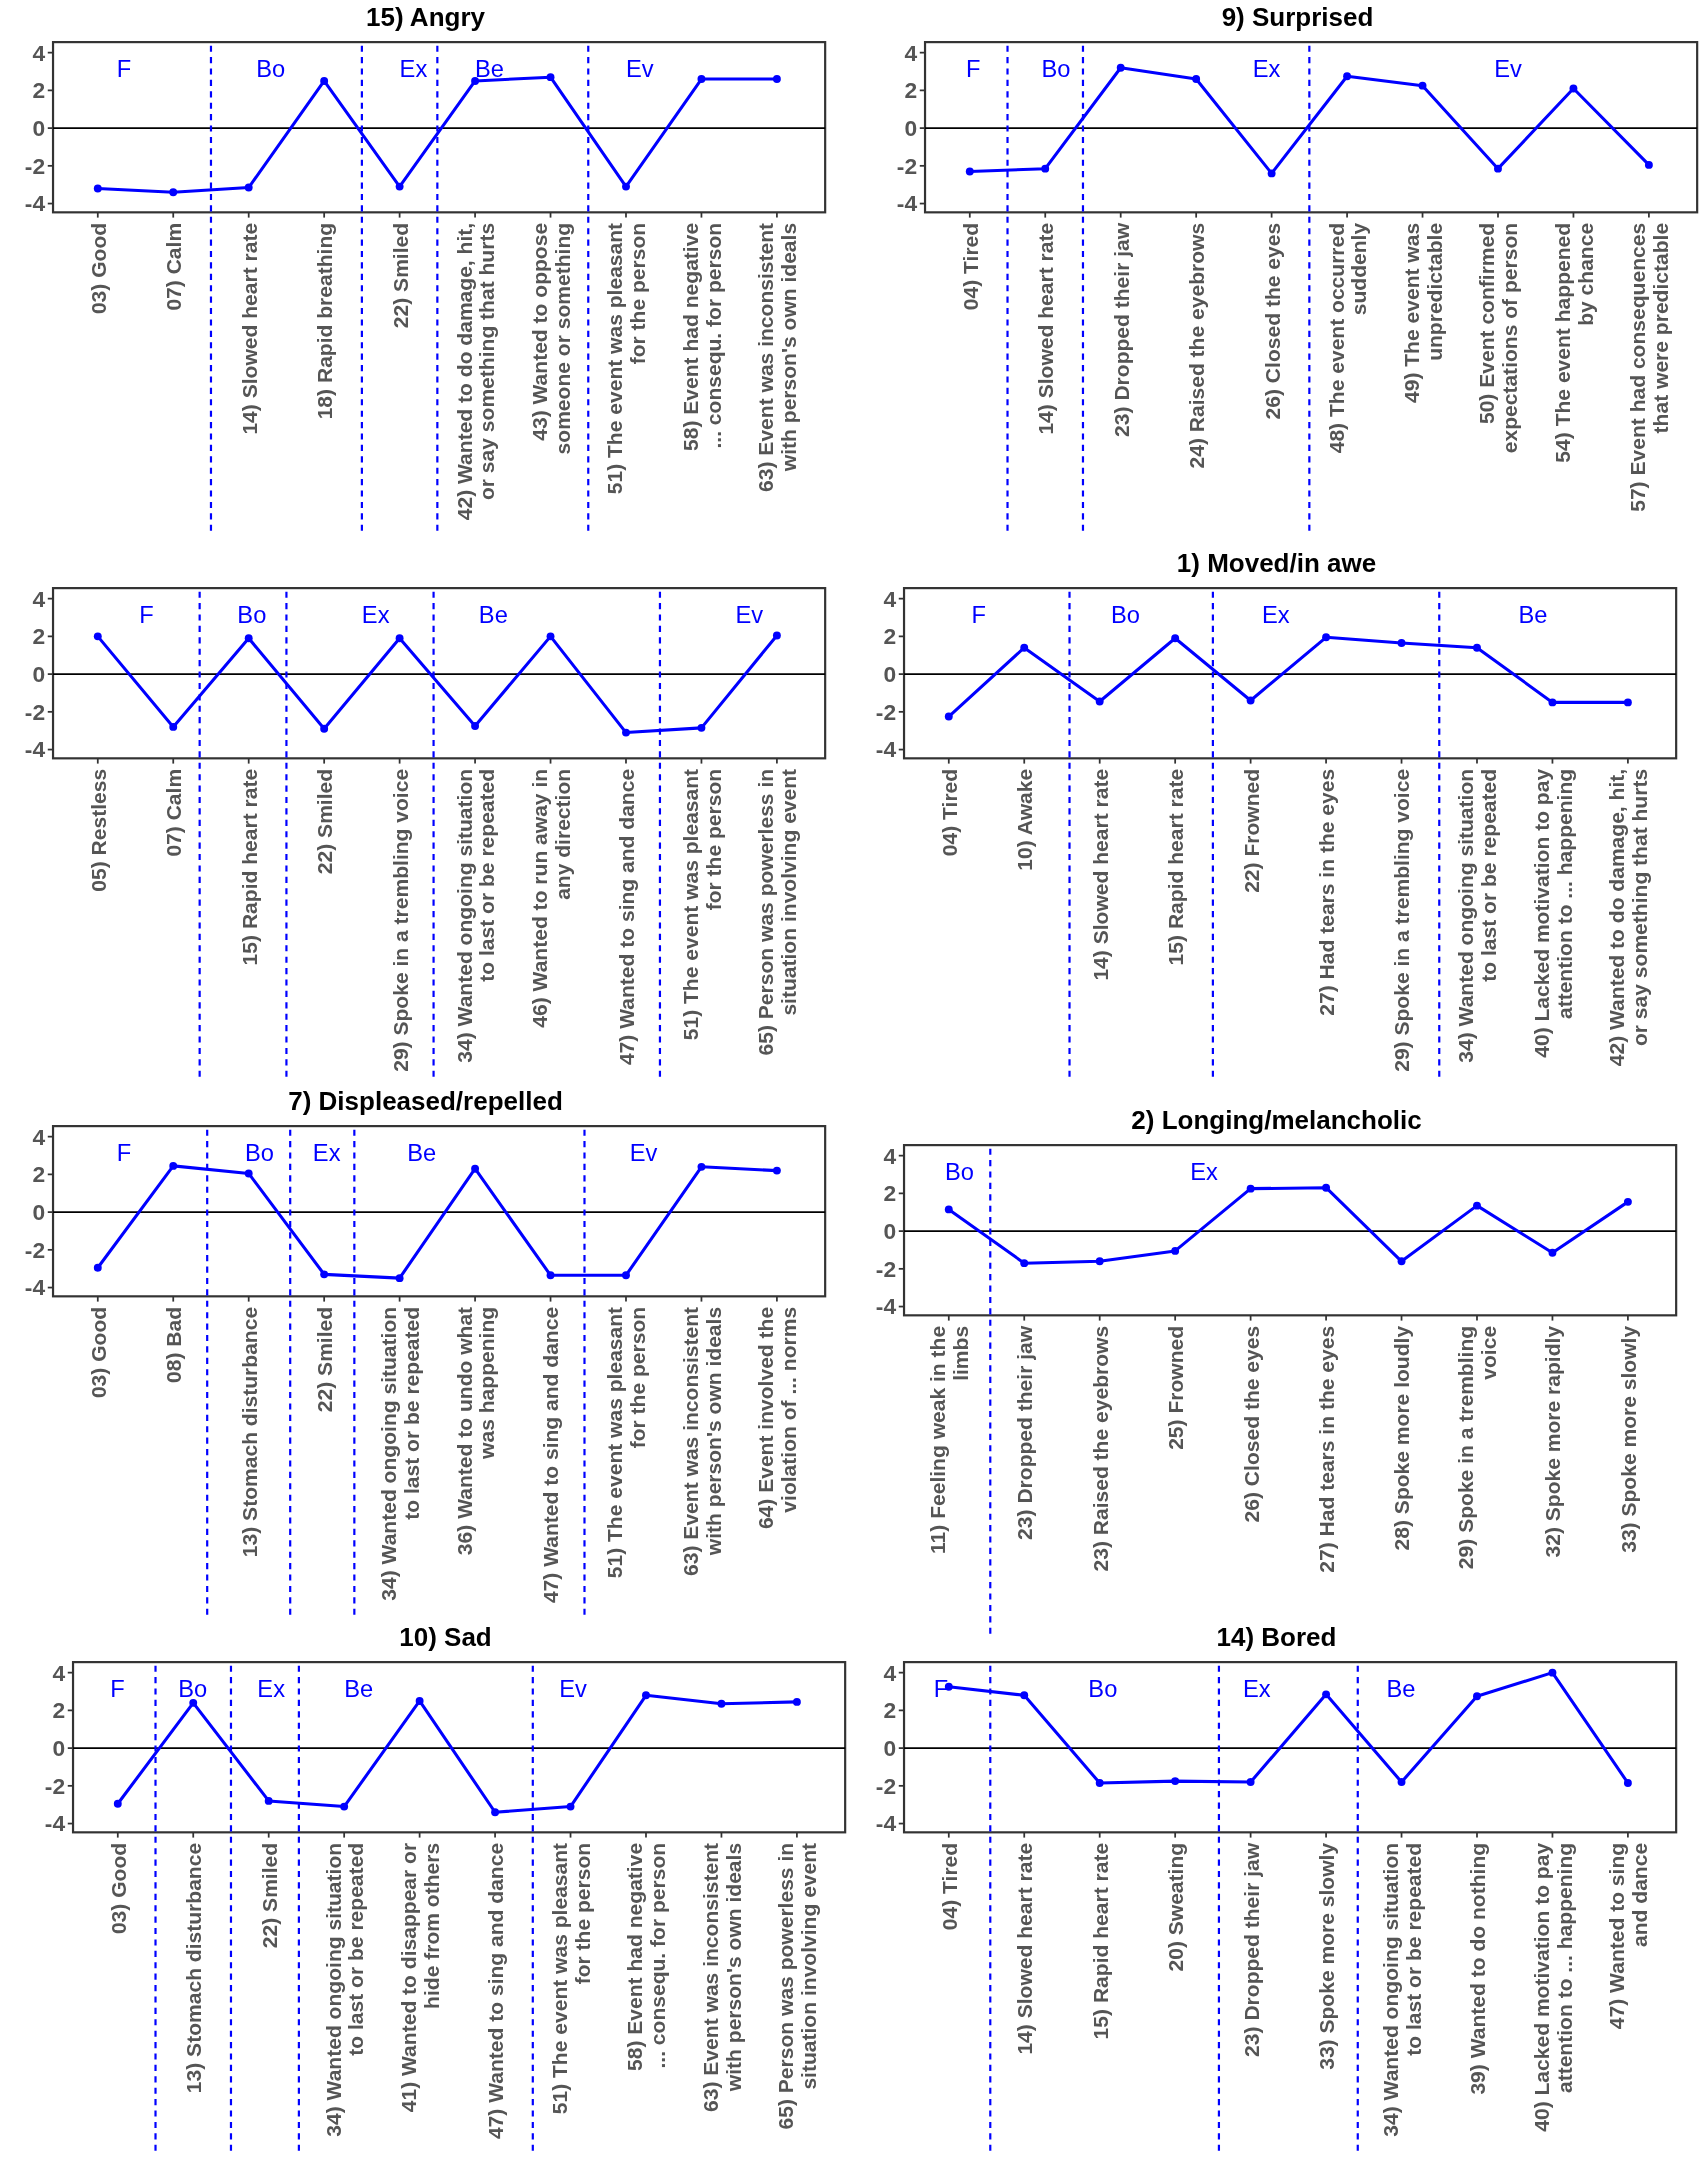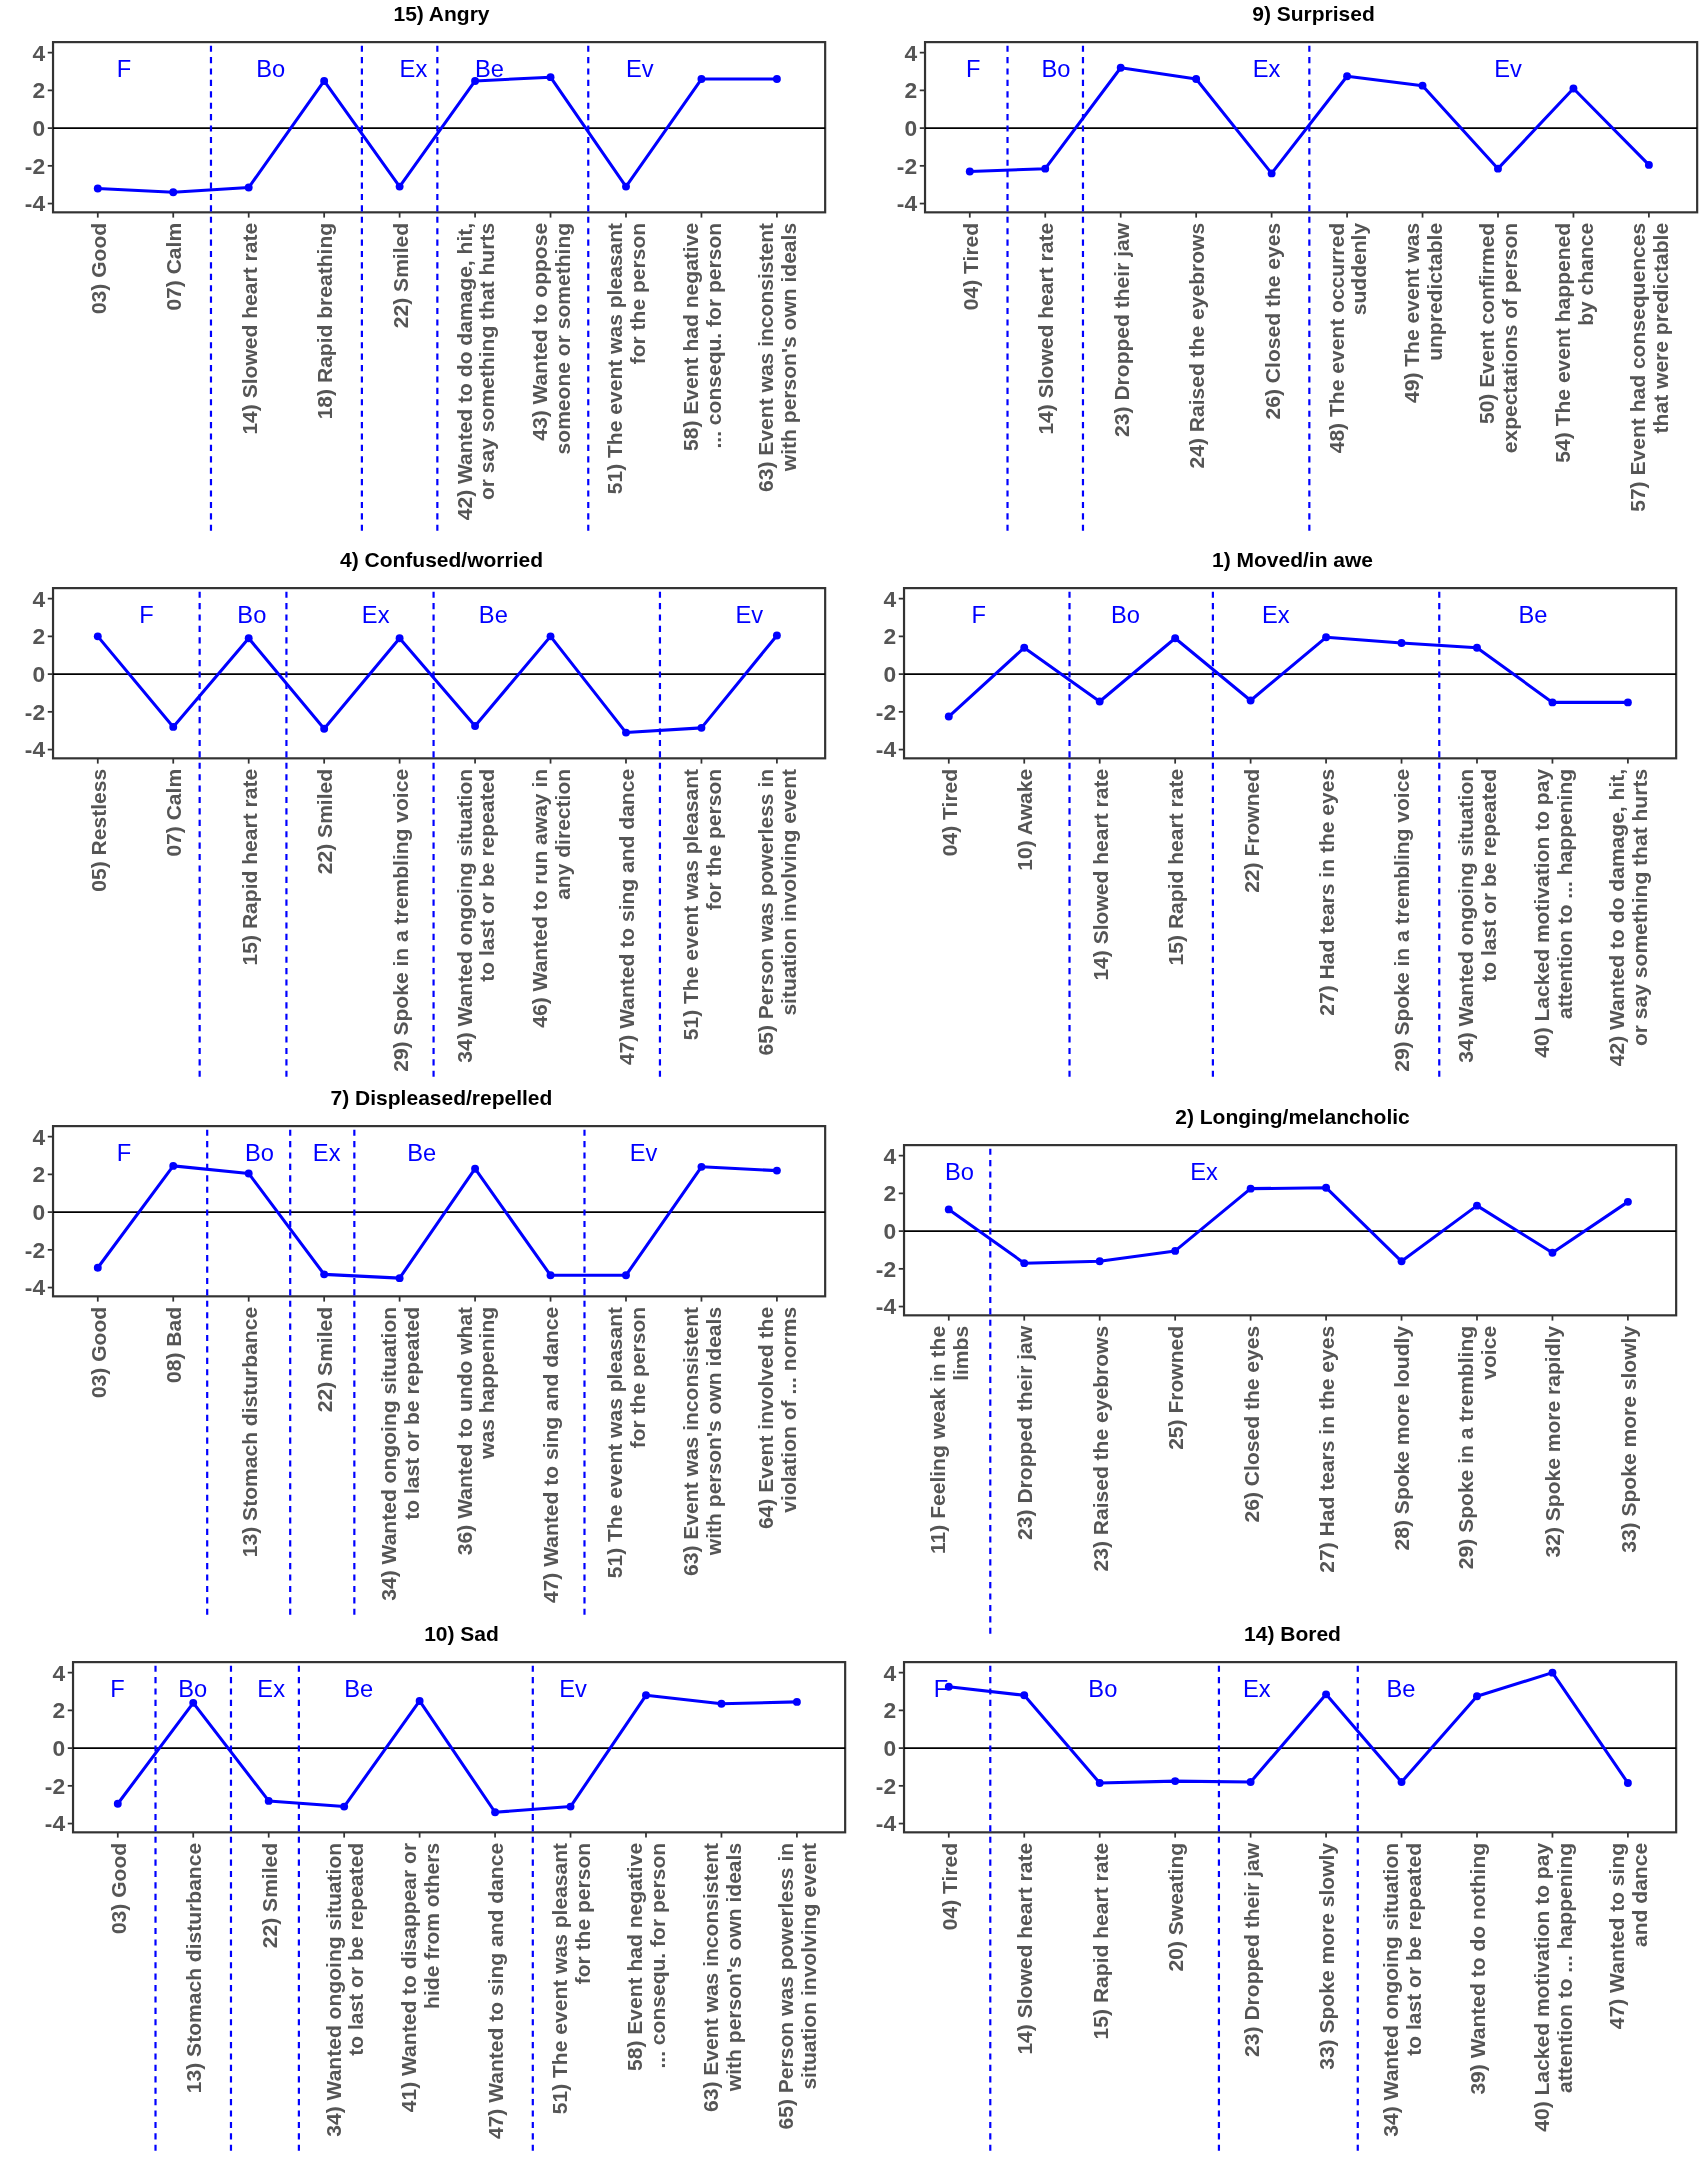--- a/index.html
+++ b/index.html
@@ -1,19 +1,19 @@
 <!DOCTYPE html>
 <html style="font-size:14px"><head>
 <meta charset="utf-8">
 <style>
   html,body{margin:0;padding:0;background:#fff;}
   body{width:1702px;height:2177px;position:relative;overflow:hidden;font-family:"Liberation Sans",sans-serif;}
   .panel{position:absolute;width:851px;height:544px;}
   .panel svg{position:absolute;left:0;top:0;overflow:visible;}
-  .ptitle{position:absolute;left:0;width:851px;text-align:center;font-weight:bold;font-size:21px;color:#000;top:1.8px;font-family:"Liberation Sans",sans-serif;padding-left:16px;}
+  .ptitle{position:absolute;left:0;width:851px;text-align:center;font-weight:bold;font-size:26px;color:#000;top:1.8px;font-family:"Liberation Sans",sans-serif;}
 </style>
 </head>
 <body>
 
 <div id="figure">
     <div class="panel" style="left: 0px; top: 0px;">
       <div class="ptitle">15) Angry</div>
       <svg width="851" height="544" viewBox="0 0 969 620">
         <rect x="60" y="48" width="880" height="194" fill="none" stroke="#333" stroke-width="2.5"></rect>
         <line x1="60" x2="940" y1="146" y2="146" stroke="#000000" stroke-width="2"></line>
@@ -168,21 +168,20 @@
           <text x="0" y="22" text-anchor="end" font-size="24" font-weight="bold" fill="#555555" font-family="Liberation Sans, sans-serif">by chance</text>
         </g>
         <line x1="885" x2="885" y1="242" y2="248" stroke="#333" stroke-width="2"></line>
         <g transform="translate(885,254) rotate(-90)">
           <text x="0" y="-4" text-anchor="end" font-size="24" font-weight="bold" fill="#555555" font-family="Liberation Sans, sans-serif">57) Event had consequences</text>
           <text x="0" y="22" text-anchor="end" font-size="24" font-weight="bold" fill="#555555" font-family="Liberation Sans, sans-serif">that were predictable</text>
         </g>
       </svg>
     </div>
     <div class="panel" style="left: 0px; top: 546px;">
-      <div class="ptitle">4) Confused/worried</div>
       <svg width="851" height="544" viewBox="0 0 969 620">
         <rect x="60" y="48" width="880" height="194" fill="none" stroke="#333" stroke-width="2.5"></rect>
         <line x1="60" x2="940" y1="146" y2="146" stroke="#000000" stroke-width="2"></line>
         <line x1="54" x2="60" y1="60" y2="60" stroke="#333" stroke-width="2"></line>
         <text x="51" y="69" text-anchor="end" font-size="26" font-weight="bold" fill="#555555" font-family="Liberation Sans, sans-serif">4</text>
         <line x1="54" x2="60" y1="103" y2="103" stroke="#333" stroke-width="2"></line>
         <text x="51" y="112" text-anchor="end" font-size="26" font-weight="bold" fill="#555555" font-family="Liberation Sans, sans-serif">2</text>
         <line x1="54" x2="60" y1="146" y2="146" stroke="#333" stroke-width="2"></line>
         <text x="51" y="155" text-anchor="end" font-size="26" font-weight="bold" fill="#555555" font-family="Liberation Sans, sans-serif">0</text>
         <line x1="54" x2="60" y1="189" y2="189" stroke="#333" stroke-width="2"></line>

